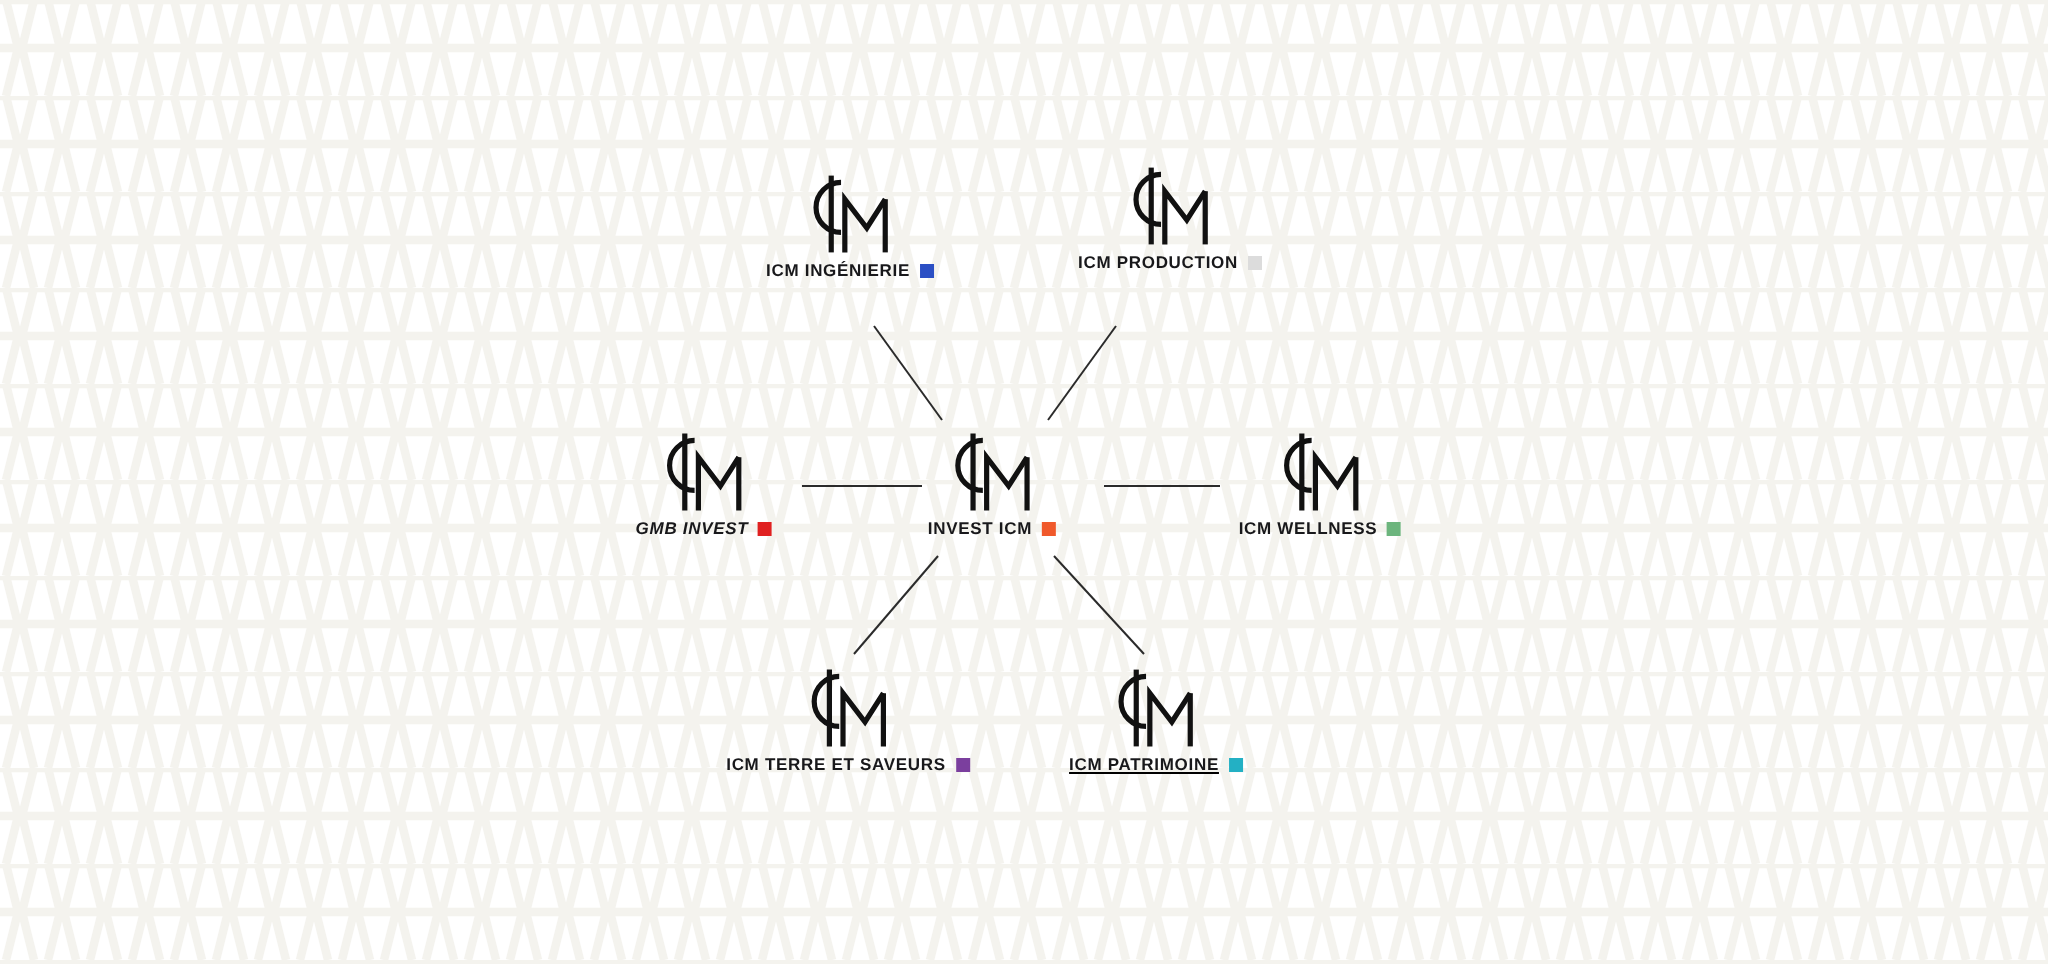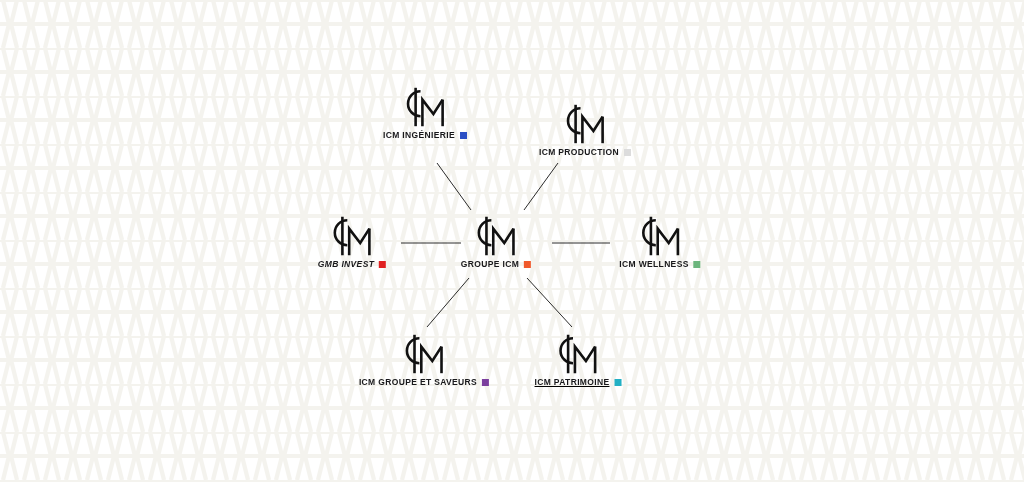--- a/index.html
+++ b/index.html
@@ -117,21 +117,21 @@
           <path d="M 41.6 14.6 L 41.6 41.2"></path>
         </g>
       </svg>
     </span>
     <span class="node-caption">
       <span class="node-label">ICM INGÉNIERIE</span>
       <span class="node-swatch" style="background:#2b4fc4;"></span>
     </span>
   </div>
 
-  <div class="node" style="left:585px; top:102px; transform:translateX(-50%);">
+  <div class="node" style="left:585px; top:81px; transform:translateX(-50%);">
     <span class="node-mark">
       <svg width="48" height="44" viewBox="0 0 48 44" xmlns="http://www.w3.org/2000/svg">
         <g fill="none" stroke="#111111" stroke-width="2.6" stroke-linecap="butt">
           <path d="M 19.5 6.2 A 10.6 10.6 0 1 0 19.5 31.2"></path>
           <path d="M 14.6 2.8 L 14.6 41.2"></path>
           <path d="M 21.4 41.2 L 21.4 14.6 L 32.4 29.0 L 41.6 14.6"></path>
           <path d="M 41.6 14.6 L 41.6 41.2"></path>
         </g>
       </svg>
     </span>
@@ -163,21 +163,21 @@
       <svg width="48" height="44" viewBox="0 0 48 44" xmlns="http://www.w3.org/2000/svg">
         <g fill="none" stroke="#111111" stroke-width="2.6" stroke-linecap="butt">
           <path d="M 19.5 6.2 A 10.6 10.6 0 1 0 19.5 31.2"></path>
           <path d="M 14.6 2.8 L 14.6 41.2"></path>
           <path d="M 21.4 41.2 L 21.4 14.6 L 32.4 29.0 L 41.6 14.6"></path>
           <path d="M 41.6 14.6 L 41.6 41.2"></path>
         </g>
       </svg>
     </span>
     <span class="node-caption">
-      <span class="node-label">GROUPE ICM</span>
+      <span class="node-label">INVEST ICM</span>
       <span class="node-swatch" style="background:#f0592b;"></span>
     </span>
   </div>
 
   <div class="node" style="left:660px; top:214px; transform:translateX(-50%);">
     <span class="node-mark">
       <svg width="48" height="44" viewBox="0 0 48 44" xmlns="http://www.w3.org/2000/svg">
         <g fill="none" stroke="#111111" stroke-width="2.6" stroke-linecap="butt">
           <path d="M 19.5 6.2 A 10.6 10.6 0 1 0 19.5 31.2"></path>
           <path d="M 14.6 2.8 L 14.6 41.2"></path>
@@ -197,21 +197,21 @@
       <svg width="48" height="44" viewBox="0 0 48 44" xmlns="http://www.w3.org/2000/svg">
         <g fill="none" stroke="#111111" stroke-width="2.6" stroke-linecap="butt">
           <path d="M 19.5 6.2 A 10.6 10.6 0 1 0 19.5 31.2"></path>
           <path d="M 14.6 2.8 L 14.6 41.2"></path>
           <path d="M 21.4 41.2 L 21.4 14.6 L 32.4 29.0 L 41.6 14.6"></path>
           <path d="M 41.6 14.6 L 41.6 41.2"></path>
         </g>
       </svg>
     </span>
     <span class="node-caption">
-      <span class="node-label">ICM GROUPE ET SAVEURS</span>
+      <span class="node-label">ICM TERRE ET SAVEURS</span>
       <span class="node-swatch" style="background:#7b3f9e;"></span>
     </span>
   </div>
 
   <div class="node" style="left:578px; top:332px; transform:translateX(-50%);text-decoration:underline;">
     <span class="node-mark">
       <svg width="48" height="44" viewBox="0 0 48 44" xmlns="http://www.w3.org/2000/svg">
         <g fill="none" stroke="#111111" stroke-width="2.6" stroke-linecap="butt">
           <path d="M 19.5 6.2 A 10.6 10.6 0 1 0 19.5 31.2"></path>
           <path d="M 14.6 2.8 L 14.6 41.2"></path>

